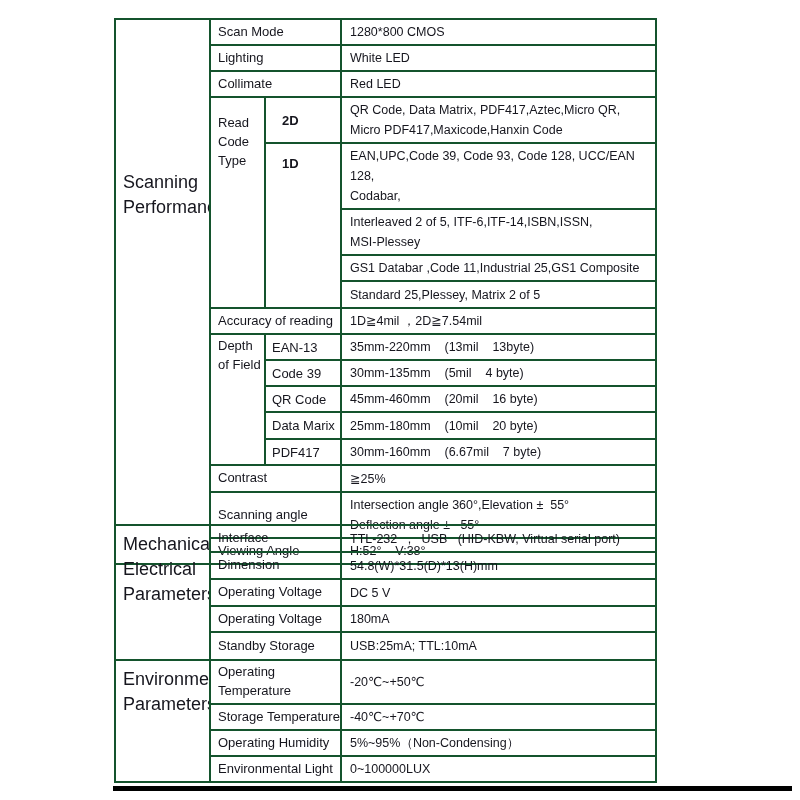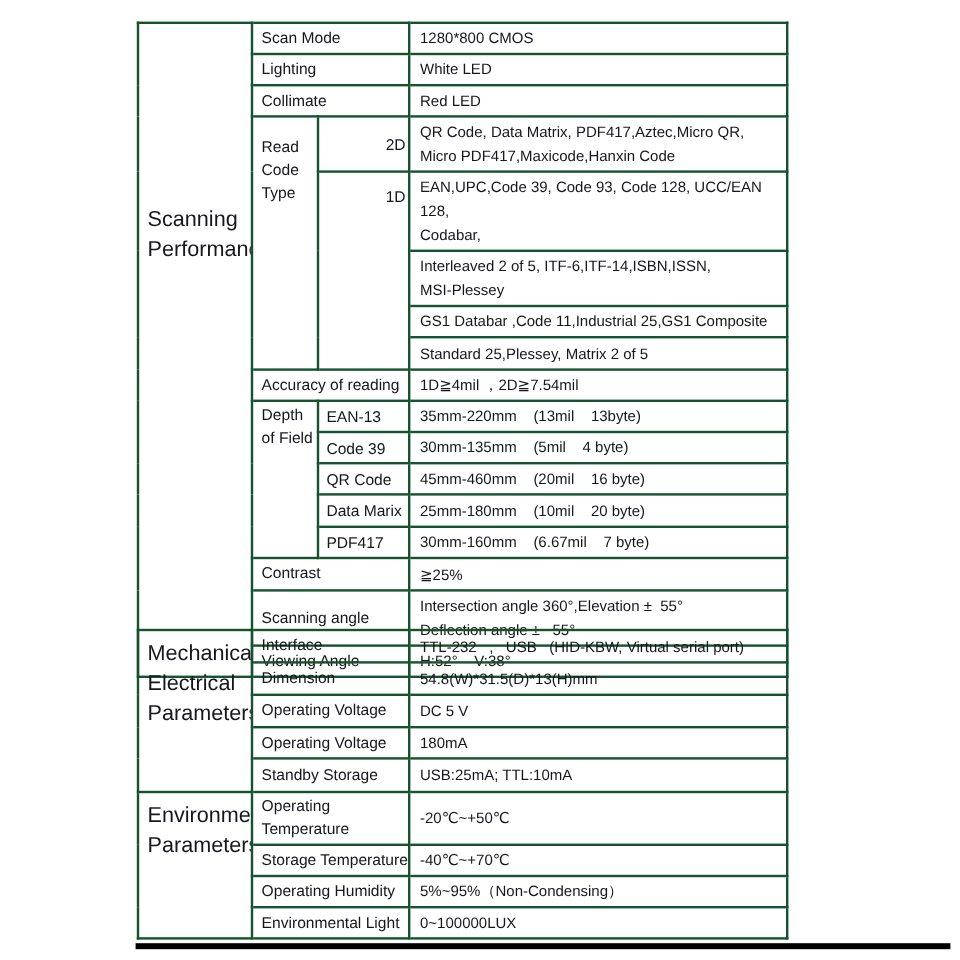--- a/index.html
+++ b/index.html
@@ -35,21 +35,21 @@
   }
   .lbl {
     font-size: 13px;
     line-height: 1.45;
     padding: 2px 0 2px 7px;
   }
   .sub {
     font-size: 13px;
     padding: 2px 2px 2px 6px;
   }
-  .sub-center { text-align: right; padding-left: 16px; }
+  .sub-center { text-align: left; padding-left: 16px; font-weight: bold; }
   .val {
     font-size: 12.5px;
     line-height: 1.6;
     padding: 2px 4px 2px 8px;
     white-space: pre-wrap;
     margin-top: 12px;
   }
   .vtop { vertical-align: top !important; }
   .pt-cat-scan { padding-top: 150px; }
   .pt-readcode { padding-top: 16px; }

